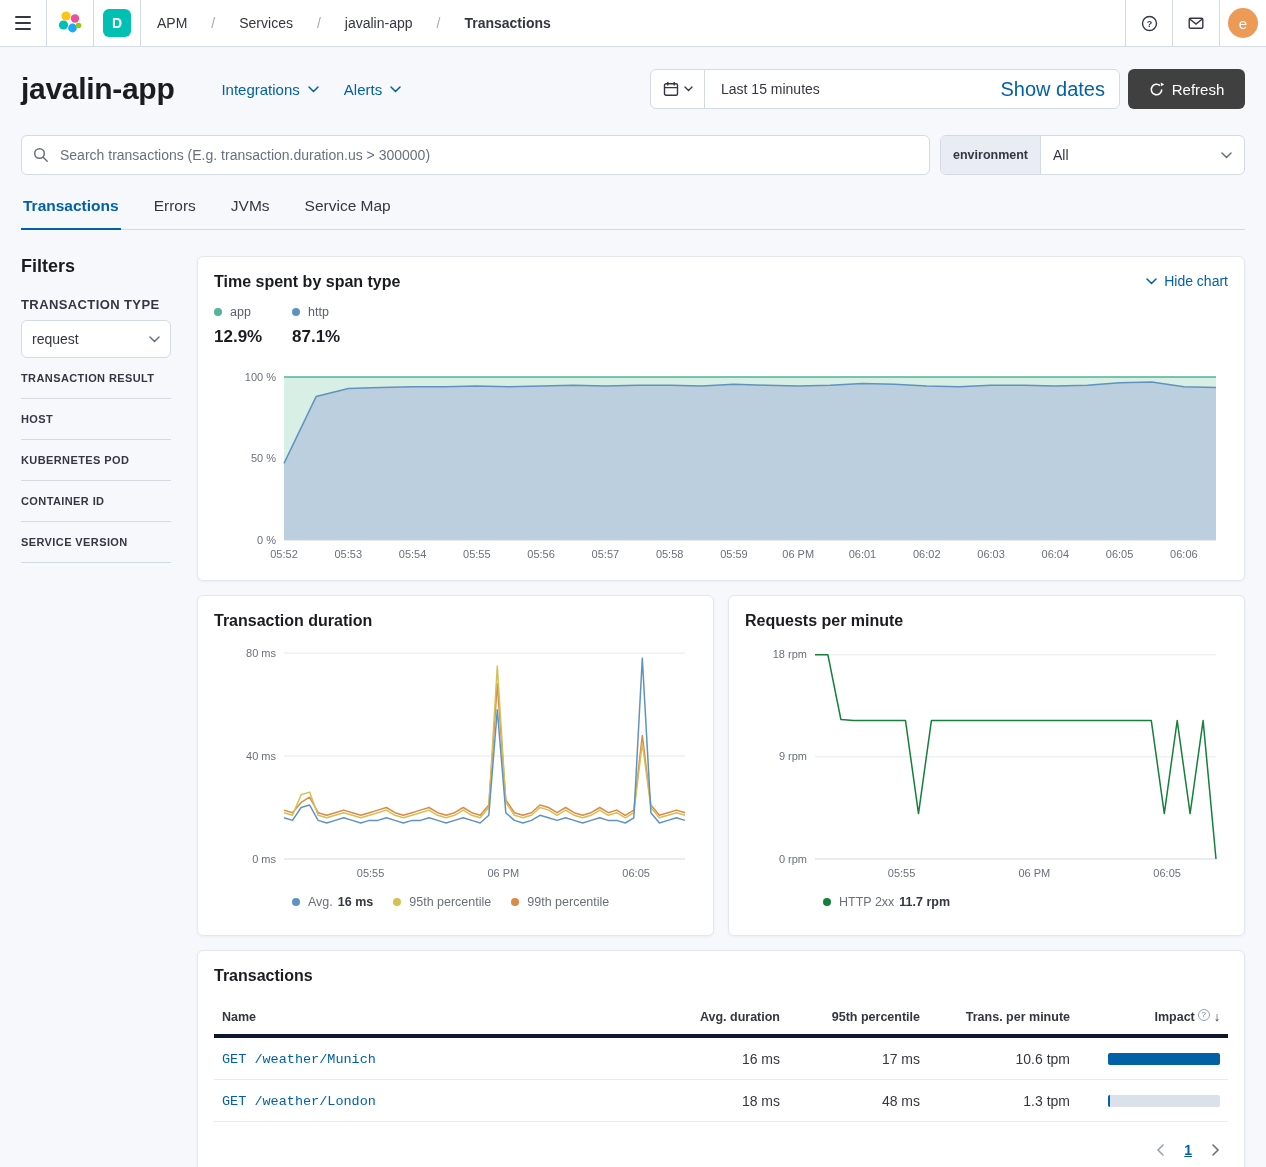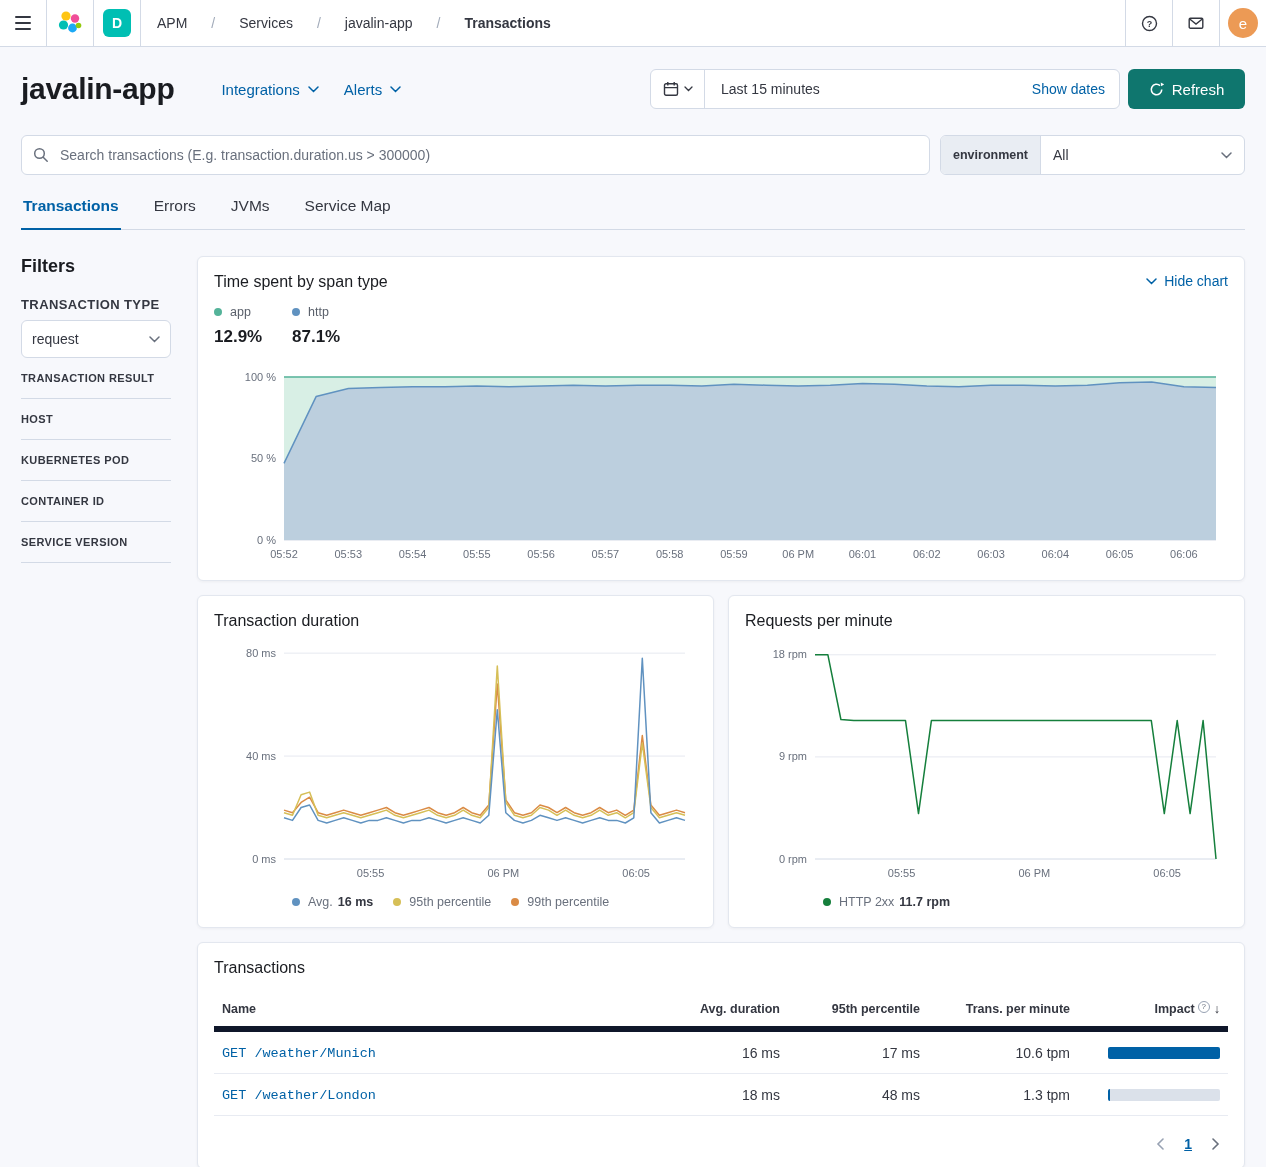--- a/index.html
+++ b/index.html
@@ -23,21 +23,21 @@
   
   .page{padding:0 21px}
   .hdr-row{display:flex;align-items:center;margin-top:22px}
   .svc-title{font-size:30px;font-weight:700;color:#1a1c21;letter-spacing:-.3px}
   .hdr-links{display:flex;gap:25px;margin-left:47px}
   .hdr-link{color:#0061a6;font-size:15px;display:flex;align-items:center;gap:8px;cursor:pointer}
   .hdr-right{margin-left:auto;display:flex;gap:8px;align-items:center}
   .datepicker{display:flex;align-items:center;height:40px;background:#fff;border:1px solid #D3DAE6;border-radius:6px;width:470px;overflow:hidden}
   .dp-cal{display:flex;align-items:center;justify-content:center;gap:5px;width:54px;height:100%;border-right:1px solid #D3DAE6;cursor:pointer}
   .dp-text{padding:0 16px;font-size:14px;flex:1;cursor:pointer}
-  .dp-showdates{color:#0061a6;font-size:14px;padding-right:14px;cursor:pointer;white-space:nowrap}
+  .dp-showdates{color:#0061a6;font-size:20px;padding-right:14px;cursor:pointer;white-space:nowrap}
   .refresh-btn{height:40px;min-width:117px;border:none;border-radius:6px;color:#fff;font-size:15px;font-family:inherit;display:flex;align-items:center;justify-content:center;gap:8px;cursor:pointer}
 
   
   .search-row{display:flex;gap:10px;margin-top:26px}
   .search-wrap{position:relative;flex:1}
   .search-input{width:100%;height:40px;border:1px solid #D3DAE6;border-radius:6px;padding:0 12px 0 38px;font-size:14px;font-family:inherit;color:#343741;background:#fff;outline:none}
   .search-input::placeholder{color:#69707D}
   .search-icon{position:absolute;left:12px;top:12px}
   .env-group{display:flex;width:305px;height:40px;border:1px solid #D3DAE6;border-radius:6px;background:#fff;overflow:hidden}
   .env-prepend{background:#e9edf3;display:flex;align-items:center;padding:0 12px;font-size:12.5px;font-weight:700;border-right:1px solid #D3DAE6}
@@ -51,43 +51,43 @@
   
   .content{display:flex;gap:26px;padding:26px 0 14px}
   .sidebar{width:150px;flex:none}
   .filters-title{font-size:18px;font-weight:700;color:#1a1c21;margin-bottom:20px}
   .f-label{font-size:13px;font-weight:700;letter-spacing:.4px;margin-bottom:8px}
   .f-select{height:38px;border:1px solid #D3DAE6;border-radius:6px;background:#fff;display:flex;align-items:center;justify-content:space-between;padding:0 10px;font-size:14px;cursor:pointer}
   .f-sec{padding:14px 0;border-bottom:1px solid #D3DAE6;font-size:11px;font-weight:700;letter-spacing:.4px}
   .f-sec:first-of-type{border-top:1px solid #D3DAE6;margin-top:18px}
   .main{flex:1;display:flex;flex-direction:column;gap:14px;min-width:0}
   .panel{background:#fff;border:1px solid #e3e7ef;border-radius:6px;box-shadow:0 1px 3px rgba(32,38,47,.05);padding:16px}
-  .panel-title{font-size:16px;font-weight:400;color:#1a1c21}
+  .panel-title{font-size:16px;font-weight:700;color:#1a1c21}
   .panel-head{display:flex;align-items:flex-start;justify-content:space-between}
   .hide-chart{color:#0061a6;font-size:14px;display:flex;align-items:center;gap:7px;cursor:pointer}
 
   .span-legend{display:flex;margin-top:14px}
   .leg-col{width:78px;display:flex;align-items:center}
   .dot{width:8px;height:8px;border-radius:50%;margin-right:8px;flex:none}
   .leg-name{font-size:12.5px;color:#5a606b}
   .span-pcts{display:flex;margin-top:8px}
   .pct{font-size:17px;font-weight:700;color:#1a1c21}
   .chart-lg{width:100%;height:195px;margin-top:22px}
   .chart-sm{width:100%;height:243px;margin-top:10px}
 
   .panels-row{display:flex;gap:14px}
   .panels-row .panel{flex:1 1 0;min-width:0}
-  .chart-legend{display:flex;gap:20px;align-items:center;margin:12px 0 2px 78px;font-size:12.5px}
+  .chart-legend{display:flex;gap:20px;align-items:center;margin:12px 0 10px 78px;font-size:12.5px}
   .chart-legend .lbl{color:#69707D}
   .chart-legend b{color:#343741;margin-left:5px}
   .leg-item{display:flex;align-items:center;cursor:pointer}
 
   
   table{width:100%;border-collapse:collapse;margin-top:14px}
-  th{font-size:12.5px;font-weight:700;text-align:right;padding:10px 8px;border-bottom:6px solid #0f172a;white-space:nowrap;cursor:pointer}
+  th{font-size:12.5px;font-weight:700;text-align:right;padding:10px 8px;border-bottom:4px solid #0f172a;white-space:nowrap;cursor:pointer}
   th.col-name{text-align:left}
   th.col-avg{width:130px}th.col-p95{width:140px}th.col-tpm{width:150px}th.col-impact{width:150px}
   td{font-size:14px;text-align:right;padding:12px 8px;border-bottom:1px solid #e8ebf2}
   td.cell-name{text-align:left}
   .txn-link{font-family:"Liberation Mono",monospace;font-size:13.5px;color:#0061a6;cursor:pointer;text-decoration:none}
   .qmark{display:inline-block;width:12px;height:12px;border:1px solid #98A2B3;border-radius:50%;font-size:8px;line-height:10px;text-align:center;color:#69707D;vertical-align:4px;margin-left:3px;font-weight:400}
   .sort-arrow{margin-left:4px;color:#343741;font-weight:400}
   .impact-track{width:112px;height:12px;background:#dbe1ea;border-radius:2px;overflow:hidden;margin-left:auto}
   .impact-fill{height:100%}
   .pagination{display:flex;justify-content:flex-end;align-items:center;gap:20px;margin-top:20px;padding-right:8px}
@@ -174,21 +174,21 @@
             <line x1="11.2" y1="1" x2="11.2" y2="4.4" stroke="#343741" stroke-width="1.4"></line>
             <line x1="1.5" y1="6.6" x2="14.5" y2="6.6" stroke="#343741" stroke-width="1.4"></line>
           </svg>
           <svg width="9" height="6" viewBox="0 0 9 6">
               <path d="M1 1l3.5 3.5L8 1" fill="none" stroke="#343741" stroke-width="1.3" stroke-linecap="round"></path>
             </svg>
         </div>
         <span class="dp-text">Last 15 minutes</span>
         <span class="dp-showdates">Show dates</span>
       </div>
-      <button class="refresh-btn" style="background-color: #0f766e;">
+      <button class="refresh-btn" style="background-color: #404040;">
         <svg width="15" height="15" viewBox="0 0 16 16">
           <path d="M13.6 8a5.6 5.6 0 1 1-1.8-4.1" fill="none" stroke="#fff" stroke-width="1.7"></path>
           <path d="M12.5 0.6l0.5 3.8 3.3-1.9z" fill="#fff"></path>
         </svg>
         <span>Refresh</span>
       </button>
     </div>
   </div>
 
   <div class="search-row">

